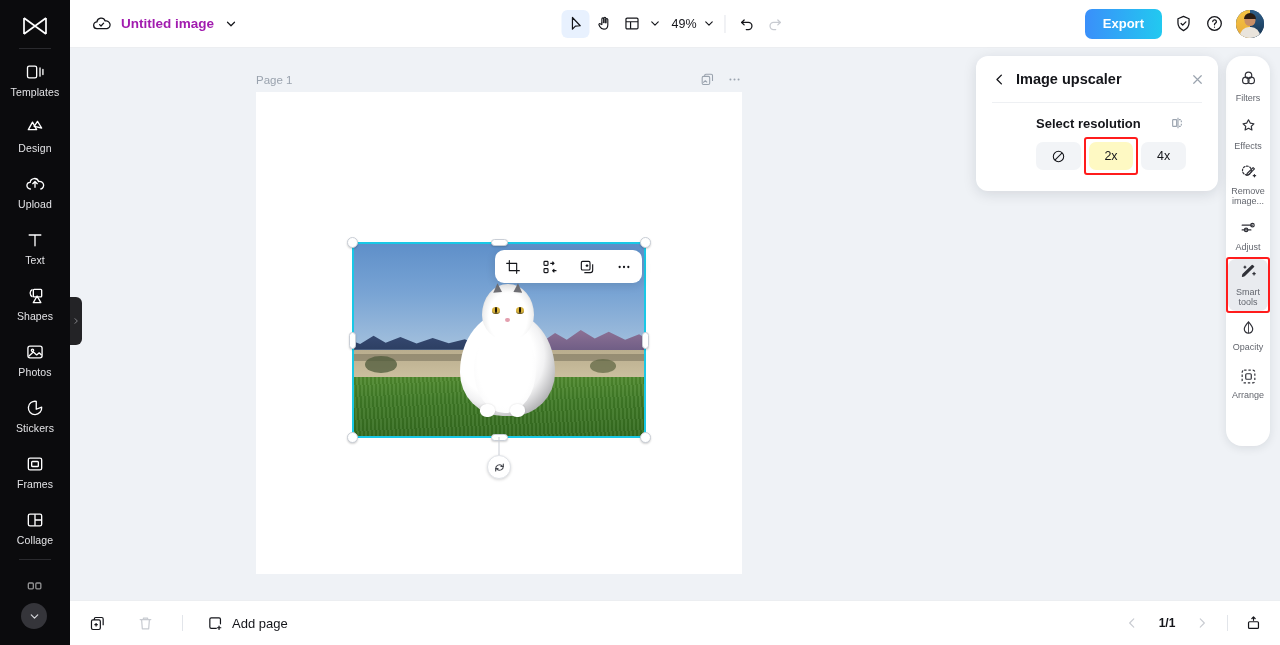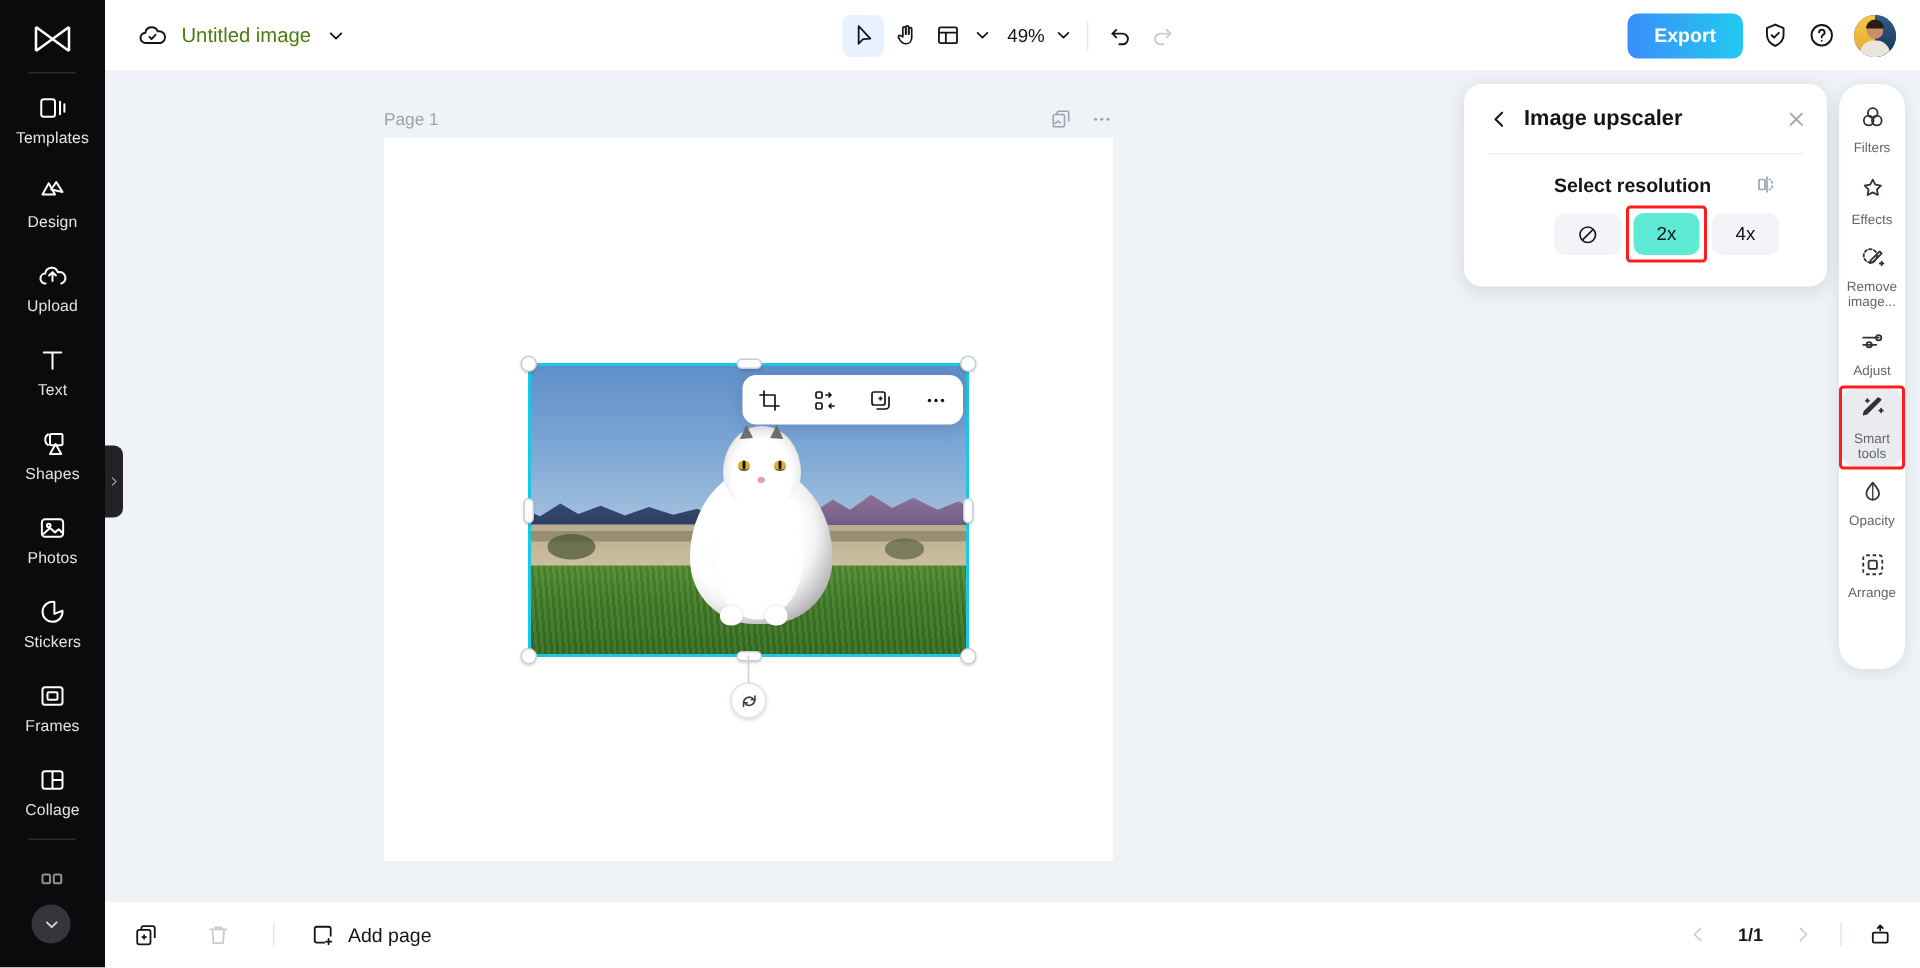--- a/index.html
+++ b/index.html
@@ -39,21 +39,21 @@
     display: flex; align-items: center; justify-content: center; cursor: pointer;
   }
 
   
   .topbar {
     position: absolute; left: 70px; top: 0; width: 1210px; height: 48px;
     background: #ffffff; border-bottom: 1px solid #eceef1;
     display: flex; align-items: center; z-index: 20;
   }
   .doc-block { display: flex; align-items: center; gap: 10px; margin-left: 22px; }
-  .doc-title { font-size: 13.5px; color: #4d7c0f; font-weight: 400; }
+  .doc-title { font-size: 13.5px; color: #a21caf; font-weight: 700; }
   .chev { color: #14151a; display: flex; align-items: center; }
   .center-tools {
     position: absolute; left: 50%; transform: translateX(-50%);
     display: flex; align-items: center; gap: 0;
   }
   .tool-btn {
     width: 28px; height: 28px; border-radius: 6px; display: flex;
     align-items: center; justify-content: center; cursor: pointer; color: #14151a;
   }
   .tool-btn.active { background: #e8f1fe; }
@@ -193,21 +193,21 @@
   .panel-body { padding: 12px 32px 0; margin-left: 28px; }
   .res-row { display:flex; align-items:center; justify-content:space-between; }
   .res-label { font-size: 13px; font-weight: 700; color: #14151a; }
   .compare-icon { color:#9aa3ae; cursor:pointer; display:flex; }
   .res-btns { display:flex; gap:8px; margin-top: 11px; }
   .res-btn {
     flex:1; height: 28px; border-radius: 7px; background:#f2f4f7;
     display:flex; align-items:center; justify-content:center;
     font-size: 12.5px; color:#14151a; cursor:pointer; position:relative;
   }
-  .res-btn.selected { background:#5eead4; }
+  .res-btn.selected { background:#fef9c3; }
   .red-ring {
     position:absolute; left:-5px; top:-5px; right:-5px; bottom:-5px;
     border:2px solid #ff1c1c; border-radius:3px; pointer-events:none;
   }
 
   
   .rail {
     position:absolute; right: 10px; top: 56px; width: 44px; height: 390px;
     background:#ffffff; border-radius: 16px; box-shadow: 0 2px 10px rgba(20,25,40,.10);
     display:flex; flex-direction:column; align-items:center; padding-top: 6px; z-index: 24;

